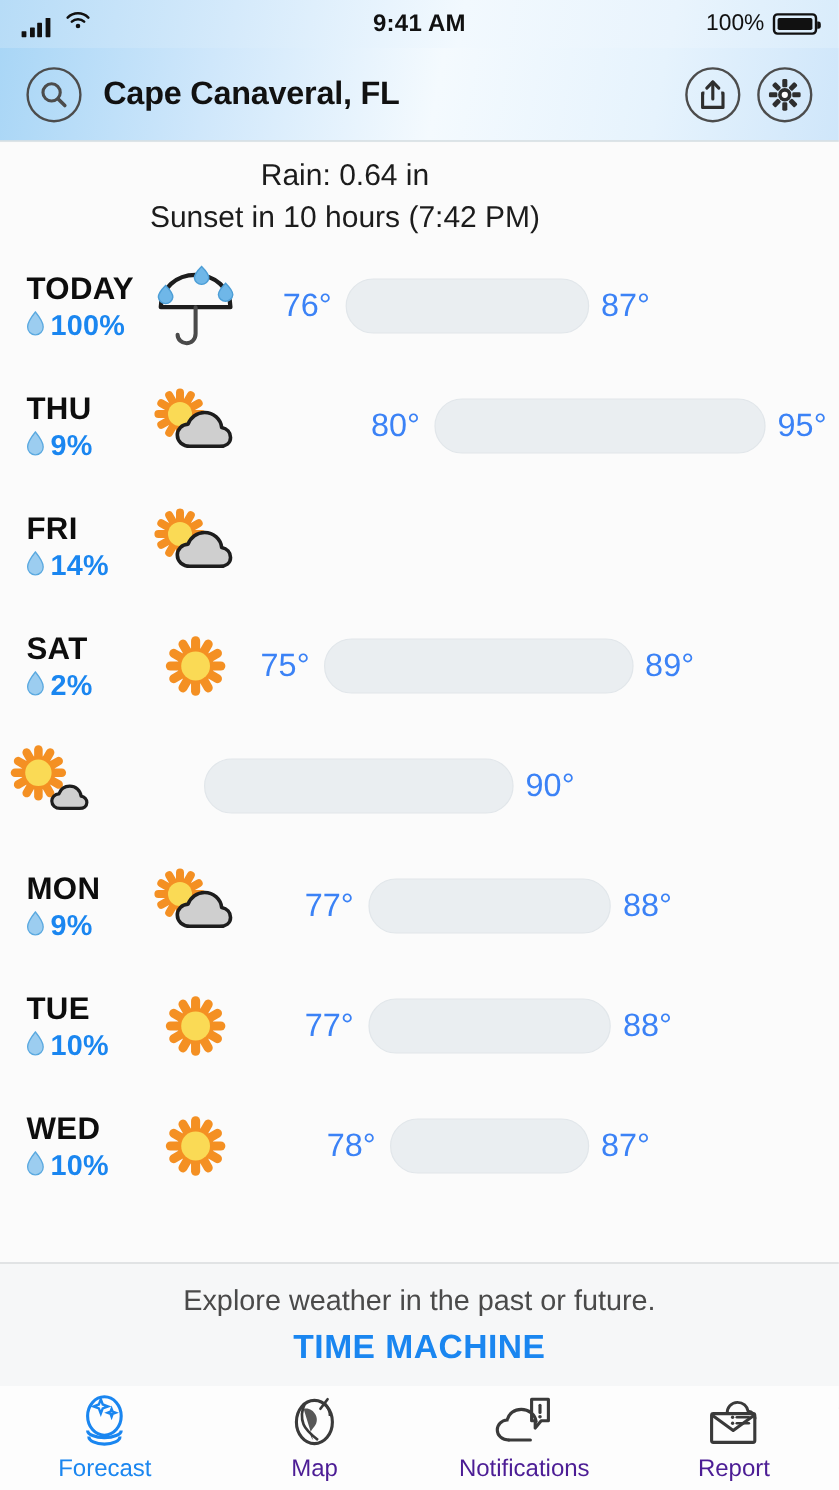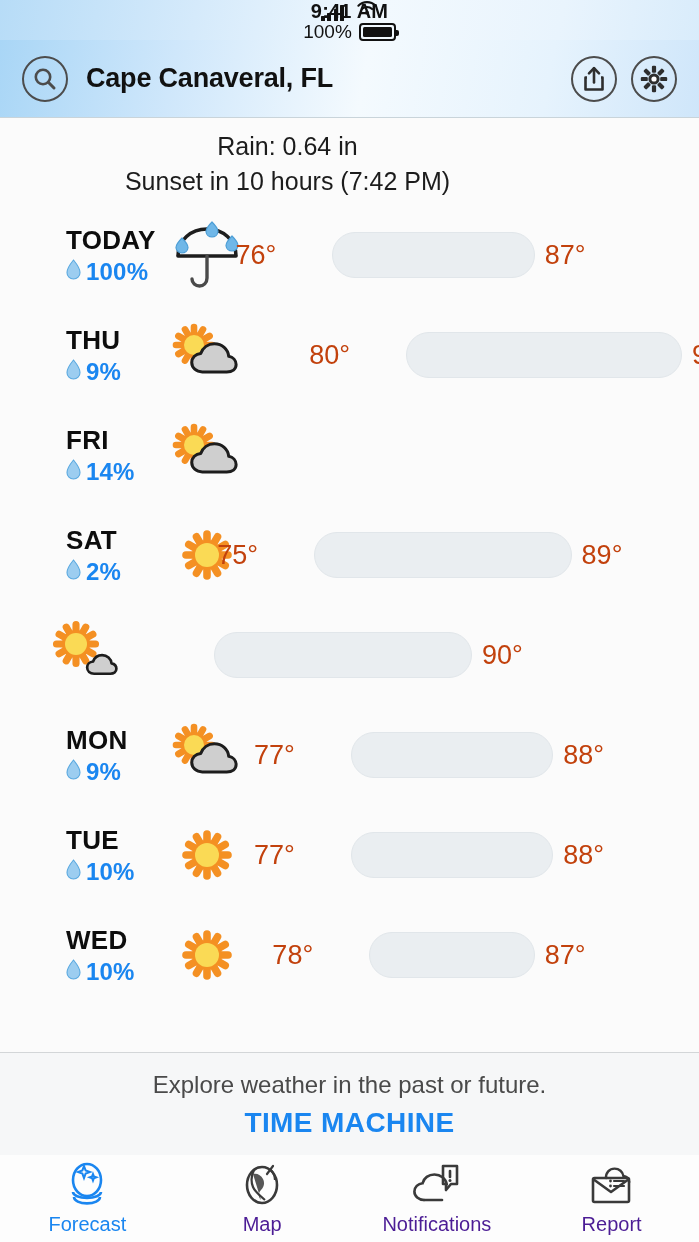--- a/index.html
+++ b/index.html
@@ -10,21 +10,20 @@
     overflow:hidden;
     position:relative;
   }
 
   
   .statusbar{
     position:absolute; top:0; left:0; width:699px; height:40px;
     background:linear-gradient(100deg,#b7dcf7 0%, #d5eafb 28%, #f2f9fe 55%, #e9f4fd 80%, #d9ecfb 100%);
     display:flex; align-items:center; justify-content:space-between;
     padding:0 18px;
-    flex-direction:column;
   }
   .sb-left{ display:flex; align-items:flex-end; gap:12px; height:22px; }
   .sig{ display:flex; align-items:flex-end; gap:2.5px; height:16px;}
   .sig i{ display:block; width:4px; background:#111; border-radius:.5px;}
   .sig i:nth-child(1){height:5px;}
   .sig i:nth-child(2){height:8px;}
   .sig i:nth-child(3){height:12px;}
   .sig i:nth-child(4){height:16px;}
   .wifi{ width:22px; height:17px; }
   .sb-center{ font-size:20px; font-weight:600; color:#111; letter-spacing:.2px;
@@ -58,29 +57,29 @@
   
   .summary{
     position:absolute; top:119px; left:0; width:575px;
     text-align:center; padding-top:10px;
     background:#fbfbfb;
   }
   .summary div{ font-size:25px; color:#1c1c1c; line-height:35px; font-weight:400;}
 
   
   .list{ position:absolute; top:205px; left:0; width:699px; height:847px; background:#fbfbfb;}
-  .row{ position:relative; height:100px; display:flex; align-items:center;padding-left:44px; }
+  .row{ position:relative; height:100px; display:flex; align-items:center; }
   .daycol{ width:118px; padding-left:22px; flex:0 0 auto;}
   .dayname{ font-size:26px; font-weight:bold; color:#0d0d0d; letter-spacing:.3px; line-height:30px;}
   .precip{ display:flex; align-items:center; gap:5px; margin-top:3px;}
   .precip .pct{ font-size:24px; font-weight:bold; color:#1a86f0; letter-spacing:.2px;}
   .iconcol{ width:90px; flex:0 0 auto; display:flex; align-items:center; justify-content:center;}
   .barzone{ position:relative; flex:1 1 auto; height:100%;}
   .lowlbl,.hilbl{ position:absolute; top:50%; transform:translateY(-50%);
-    font-size:27px; color:#c2410c; font-weight:400; white-space:nowrap;}
+    font-size:27px; color:#3b82f6; font-weight:400; white-space:nowrap;}
   .tempbar{
     position:absolute; top:50%; transform:translateY(-50%); height:46px;
     background:#eaeef1; border:1px solid #e1e6ea; border-radius:23px;
   }
 
   
   .timemachine{
     position:absolute; top:1052px; left:0; width:699px; height:122px;
     background:#f6f7f8; border-top:1px solid #d3d6d8; border-bottom:1px solid #d3d6d8;
     text-align:center; padding-top:17px;

